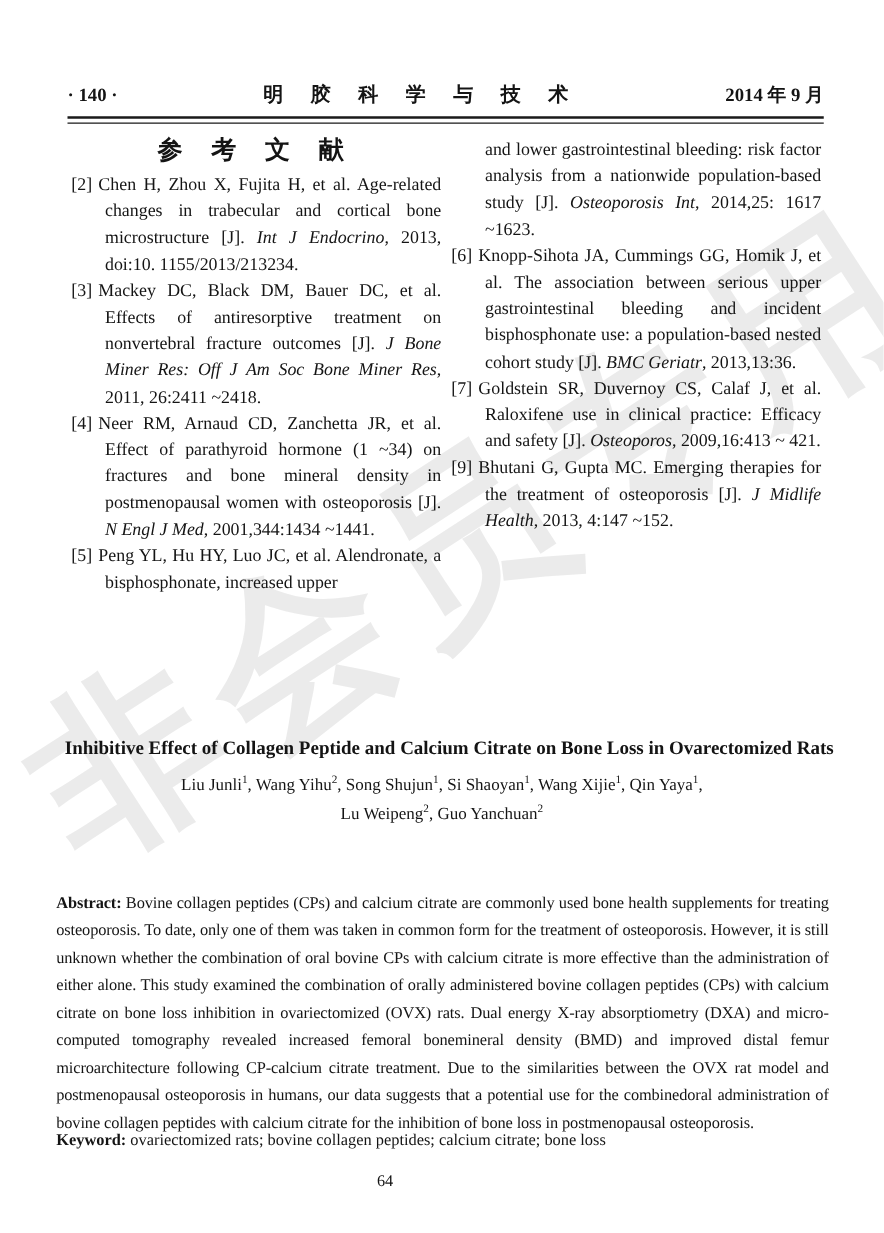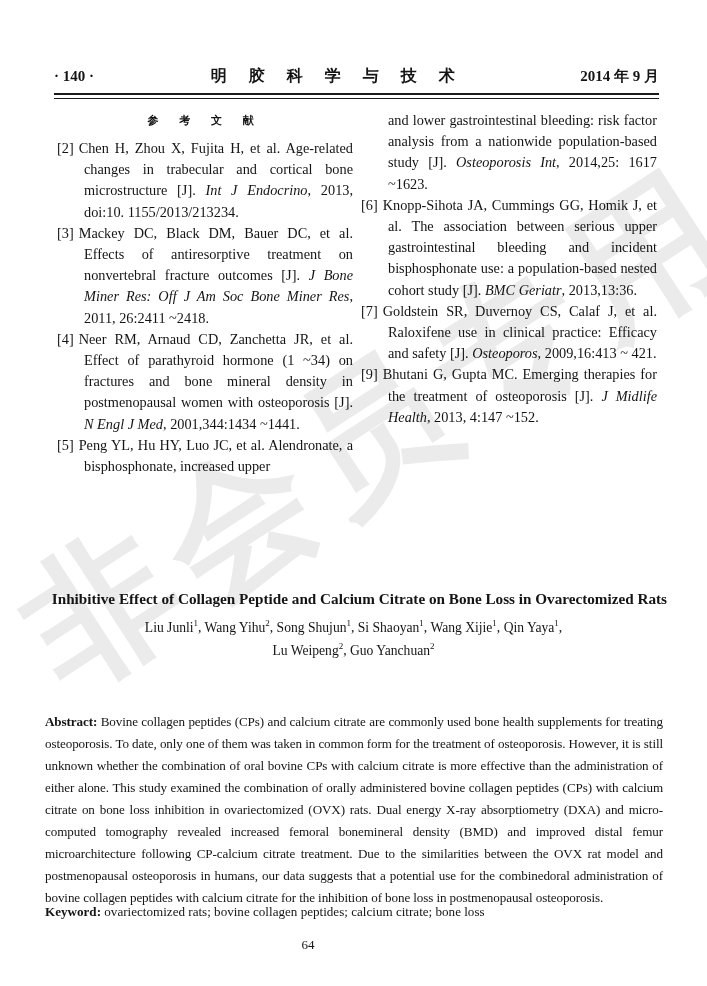--- a/index.html
+++ b/index.html
@@ -40,21 +40,21 @@
     border-top:2.2px solid #1a1a1a;border-bottom:1.5px solid #1a1a1a;
     z-index:1;
   }
   
   .refs{
     position:absolute;left:57px;top:110px;width:600px;
     display:flex;gap:8px;z-index:1;
   }
   .ref-col{width:296px;font-size:14.3px;line-height:21.2px;text-align:justify;}
   .ref-heading{
-    text-align:center;font-weight:bold;font-size:11px;
+    text-align:center;font-weight:bold;font-size:20px;
     letter-spacing:9px;margin-bottom:7px;line-height:21px;
   }
   .ref{padding-left:27px;text-indent:-27px;}
   .ref.cont{text-indent:0;}
   .ref .marker{padding-right:5px;}
   .it{font-style:italic;}
   sup{font-size:9px;line-height:0;vertical-align:super;}
   
   .art-title{
     position:absolute;left:40px;width:627px;top:590px;

